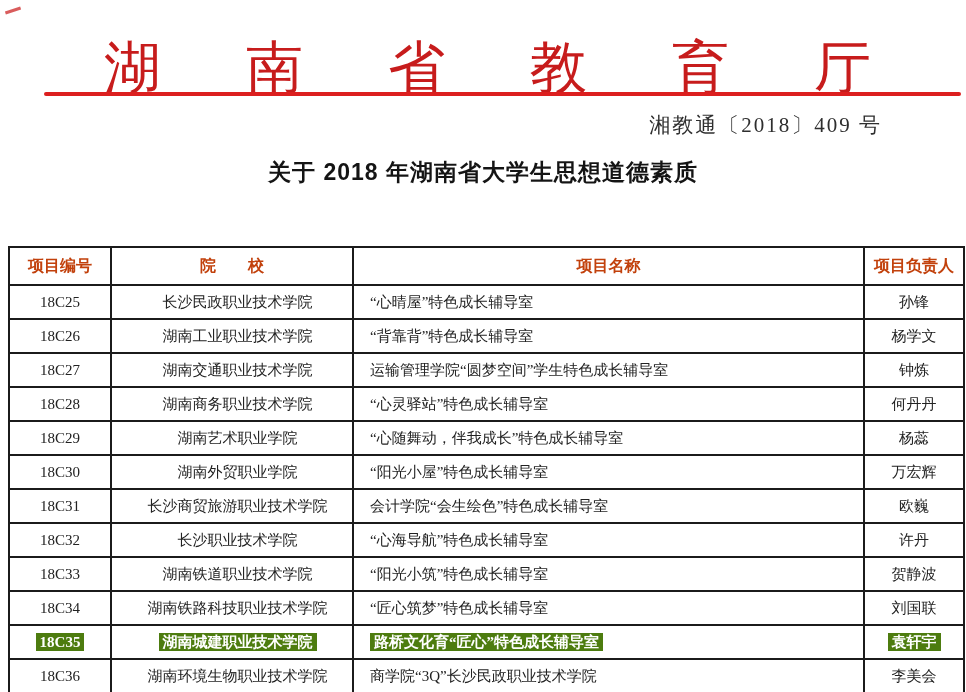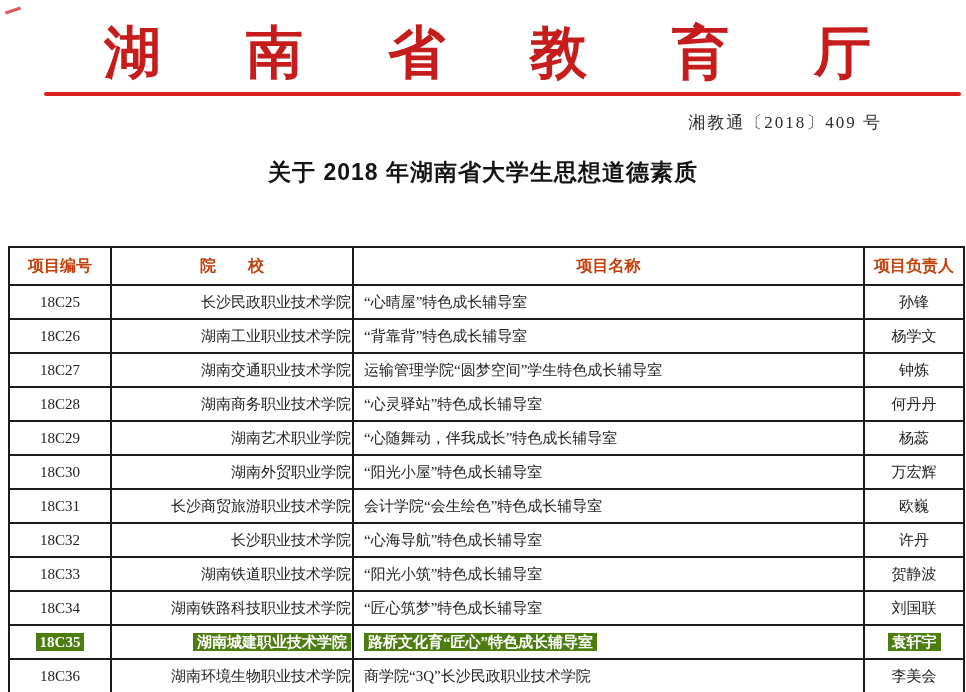--- a/index.html
+++ b/index.html
@@ -6,32 +6,32 @@
   body{
     width:966px;height:692px;position:relative;overflow:hidden;
     background:#ffffff;
     font-family:"Liberation Serif","DejaVu Serif",serif;
   }
   .corner-mark{
     position:absolute;left:5px;top:9px;width:16px;height:3px;
     background:#d24040;transform:rotate(-18deg);opacity:.85;
   }
   .org-name{
-    position:absolute;left:104px;top:21px;
-    font-size:57px;font-weight:bold;color:#c71c1c;
+    position:absolute;left:104px;top:36px;
+    font-size:57px;font-weight:normal;color:#c71c1c;
     letter-spacing:85px;white-space:nowrap;line-height:64px;
     font-family:"Liberation Serif","DejaVu Serif",serif;
   }
   .red-rule{
     position:absolute;left:44px;top:92px;width:917px;height:4px;
     background:#dc1f1f;border-radius:2px;
   }
   .doc-number{
     position:absolute;top:111px;right:84px;
-    font-size:17px;color:#2e2e2e;letter-spacing:2px;
+    font-size:21px;color:#2e2e2e;letter-spacing:2px;
   }
   .doc-title{
     position:absolute;top:157px;left:0;width:100%;
     text-align:center;font-weight:bold;font-size:23px;line-height:31px;
     color:#141414;letter-spacing:1px;
     font-family:"Liberation Sans","DejaVu Sans",sans-serif;
   }
   table.approval{
     position:absolute;left:8px;top:246px;width:955px;
     border-collapse:collapse;table-layout:fixed;
@@ -43,22 +43,22 @@
   }
   table.approval th{
     height:34px;font-size:16px;font-weight:bold;color:#c2410c;
     text-align:center;
     font-family:"Liberation Sans","DejaVu Sans",sans-serif;
   }
   table.approval td{
     height:30px;font-size:15px;color:#222;
   }
   td.c-id,td.c-leader{text-align:center;}
-  td.c-school{text-align:right;padding-left:12px;}
-  td.c-project{text-align:left;padding-left:10px;}
+  td.c-school{text-align:center;padding-left:12px;}
+  td.c-project{text-align:left;padding-left:16px;}
   tr.hl span{
     background:#4d7c0f;color:#ffffff;font-weight:bold;
     padding:1px 4px;
   }
 </style>
 </head>
 <body>
 
 <div class="corner-mark"></div>
 

